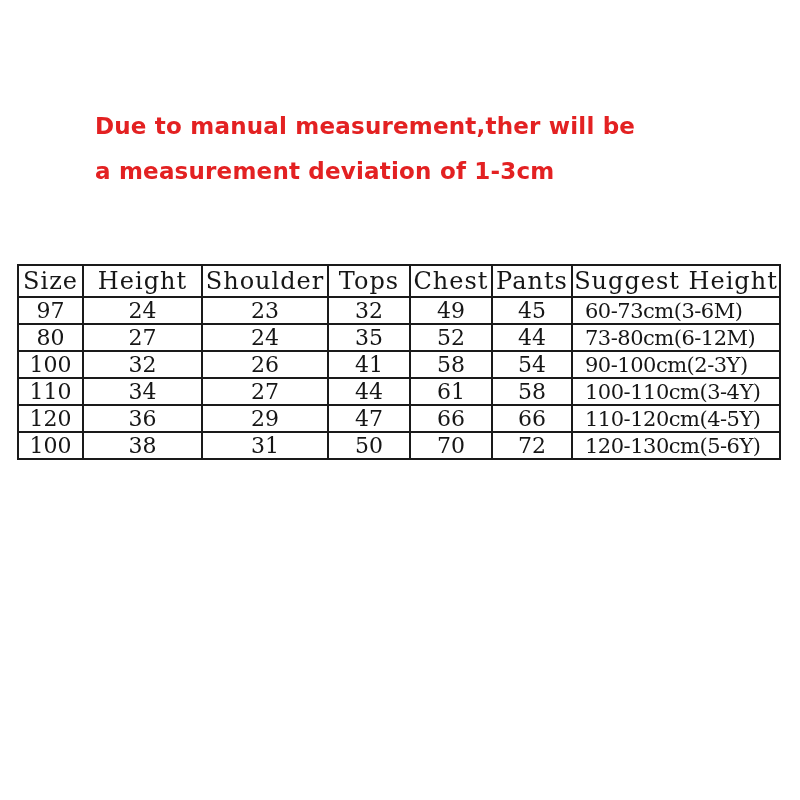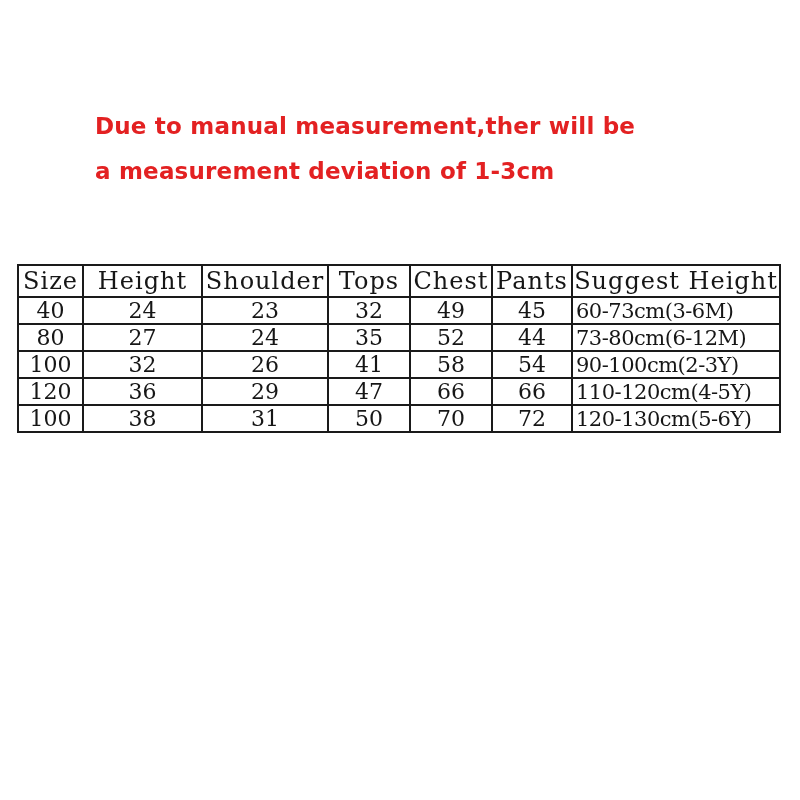--- a/index.html
+++ b/index.html
@@ -49,21 +49,21 @@
     height: 30px;
     font-size: 24px;
     letter-spacing: 1px;
   }
   table.size-table td {
     height: 23px;
     font-size: 22px;
   }
   table.size-table td.height-col {
     text-align: left;
-    padding-left: 3px;
+    padding-left: 12px;
     font-size: 21px;
     letter-spacing: -0.5px;
   }
   
   th.selected {
     position: relative;
   }
   th.selected::before {
     content: "";
     position: absolute;
@@ -103,21 +103,21 @@
         <th>Height</th>
         <th>Shoulder</th>
         <th class="selected">Tops</th>
         <th>Chest</th>
         <th>Pants</th>
         <th>Suggest Height</th>
       </tr>
     </thead>
     <tbody>
         <tr>
-          <td>40</td>
+          <td>97</td>
           <td>24</td>
           <td>23</td>
           <td>32</td>
           <td>49</td>
           <td>45</td>
           <td class="height-col">60-73cm(3-6M)</td>
         </tr>
         <tr>
           <td>80</td>
           <td>27</td>
@@ -130,20 +130,29 @@
         <tr>
           <td>100</td>
           <td>32</td>
           <td>26</td>
           <td>41</td>
           <td>58</td>
           <td>54</td>
           <td class="height-col">90-100cm(2-3Y)</td>
         </tr>
         <tr>
+          <td>110</td>
+          <td>34</td>
+          <td>27</td>
+          <td>44</td>
+          <td>61</td>
+          <td>58</td>
+          <td class="height-col">100-110cm(3-4Y)</td>
+        </tr>
+        <tr>
           <td>120</td>
           <td>36</td>
           <td>29</td>
           <td>47</td>
           <td>66</td>
           <td>66</td>
           <td class="height-col">110-120cm(4-5Y)</td>
         </tr>
         <tr>
           <td>100</td>

